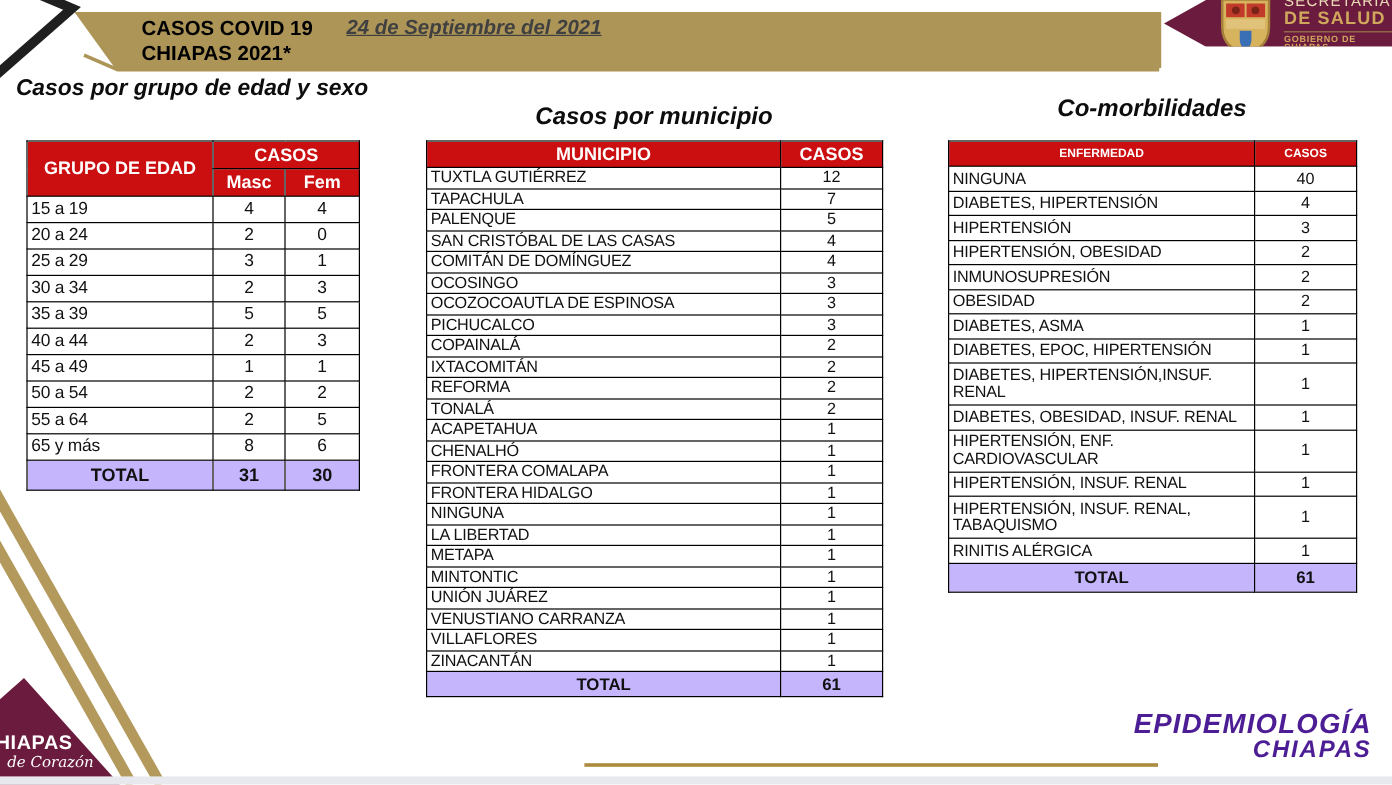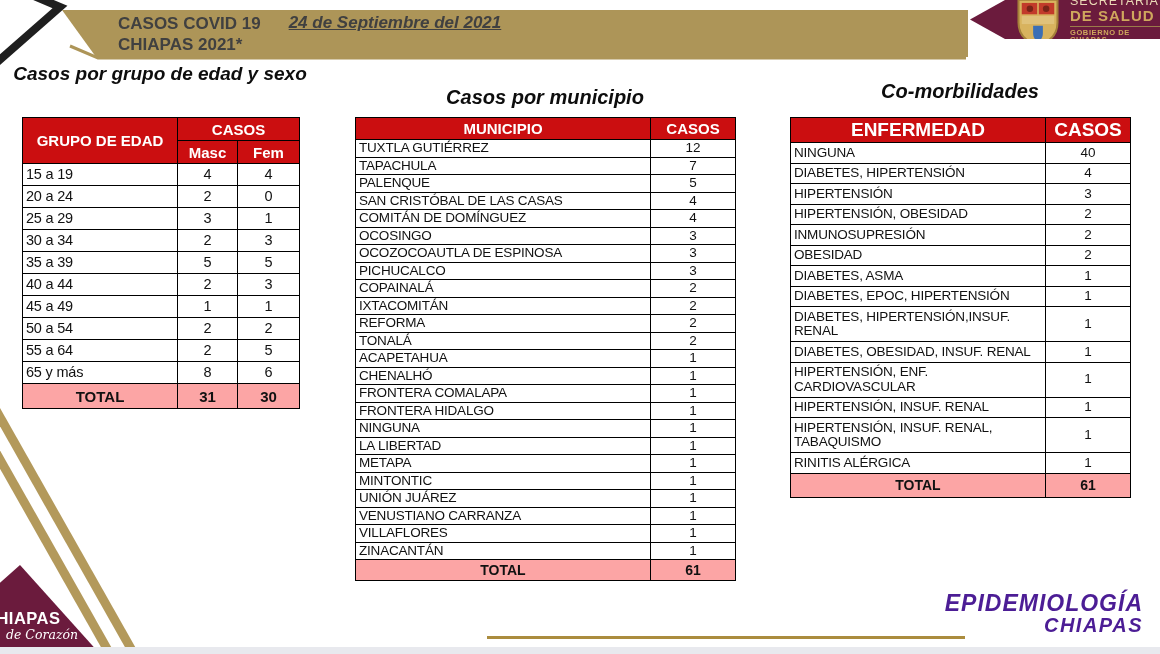--- a/index.html
+++ b/index.html
@@ -2,21 +2,21 @@
 <html><head>
 <meta charset="utf-8">
 <style>
   html,body{margin:0;padding:0;background:#fff;}
   #stage{position:relative;width:1160px;height:654px;background:#ffffff;overflow:hidden;
          font-family:"Liberation Sans",sans-serif;color:#111;}
 
   
   .gold-banner{position:absolute;left:62px;top:10px;width:906px;height:47px;background:#ad9558;
     clip-path:polygon(0 0,100% 0,100% 100%,34px 100%);display:flex;align-items:center;}
-  .banner-titles{margin-left:56px;line-height:21px;font-weight:bold;font-size:17px;color:#404040;white-space:nowrap;}
+  .banner-titles{margin-left:56px;line-height:21px;font-weight:bold;font-size:17px;color:#000000;white-space:nowrap;}
   .banner-date{margin-left:28px;align-self:flex-start;margin-top:3px;font-weight:bold;font-style:italic;
     font-size:17px;color:#404040;text-decoration:underline;white-space:nowrap;}
   .maroon-block{position:absolute;left:970px;top:0;width:190px;height:39px;background:#6b1b3d;
     clip-path:polygon(35px 0,100% 0,100% 100%,35px 100%,0 50%);display:flex;align-items:center;}
   .sec-text{margin-left:6px;line-height:1.05;}
   .sec-l1{font-size:12.5px;color:#ead9b6;letter-spacing:1px;}
   .sec-l2{font-size:15px;color:#cfa75d;font-weight:bold;letter-spacing:1px;}
   .sec-rule{width:92px;height:1px;background:#9b7b4a;margin:2px 0;}
   .sec-l3{font-size:7.5px;color:#cfa75d;font-weight:bold;letter-spacing:.6px;}
   .deco-svg{position:absolute;pointer-events:none;}
@@ -24,36 +24,36 @@
   
   .sec-title{position:absolute;font-weight:bold;font-style:italic;color:#0d0d0d;text-align:center;}
   #title-age{left:12px;top:62px;width:296px;font-size:19px;line-height:24px;}
   #title-mun{left:355px;top:86px;width:380px;font-size:20px;}
   #title-com{left:790px;top:80px;width:340px;font-size:20px;}
 
   
   table.tbl{position:absolute;border-collapse:collapse;table-layout:fixed;background:#fff;}
   .tbl th,.tbl td{border:1.6px solid #000;overflow:hidden;vertical-align:middle;}
   .tbl th{background:#cb0e10;color:#fff;font-weight:bold;text-align:center;}
-  .tot{background:#fca5a5;font-weight:bold;text-align:center;}
+  .tot{background:#c4b5fd;font-weight:bold;text-align:center;}
   .num{text-align:center;}
   .name{text-align:left;padding-left:3px;letter-spacing:-0.2px;}
 
   #tbl-age{left:22px;top:117px;width:277px;}
   #tbl-age th{font-size:15px;height:20px;padding:1px 2px;}
   #tbl-age td{font-size:14.5px;line-height:17px;padding:2px 3px;}
   #tbl-age .tot td{font-size:15px;height:20px;}
 
   #tbl-mun{left:355px;top:117px;width:380px;}
   #tbl-mun th{font-size:15px;height:19px;padding:1px 2px;}
   #tbl-mun td{font-size:13.5px;line-height:14.5px;padding:1px 3px;}
   #tbl-mun .tot td{font-size:14px;height:18px;}
 
   #tbl-com{left:790px;top:117px;width:340px;}
-  #tbl-com th{font-size:19px;height:18px;padding:1px 2px;}
+  #tbl-com th{font-size:10px;height:18px;padding:1px 2px;}
   #tbl-com td{font-size:13.5px;line-height:14.5px;padding:2.5px 3px;margin-left:26px;}
   #tbl-com .tot td{font-size:14px;height:18px;}
 
   
   .epi-block{position:absolute;right:17px;top:592px;text-align:right;color:#4c1d95;
     font-weight:bold;font-style:italic;line-height:1.0;}
   .epi-l1{font-size:23px;letter-spacing:1px;}
   .epi-l2{font-size:20px;letter-spacing:1.5px;}
   .epi-rule{position:absolute;left:487px;top:636px;width:478px;height:2.5px;background:#ab8c3e;}
   .footer-bar{position:absolute;left:0;top:647px;width:1160px;height:7px;background:#e8e9ee;}

